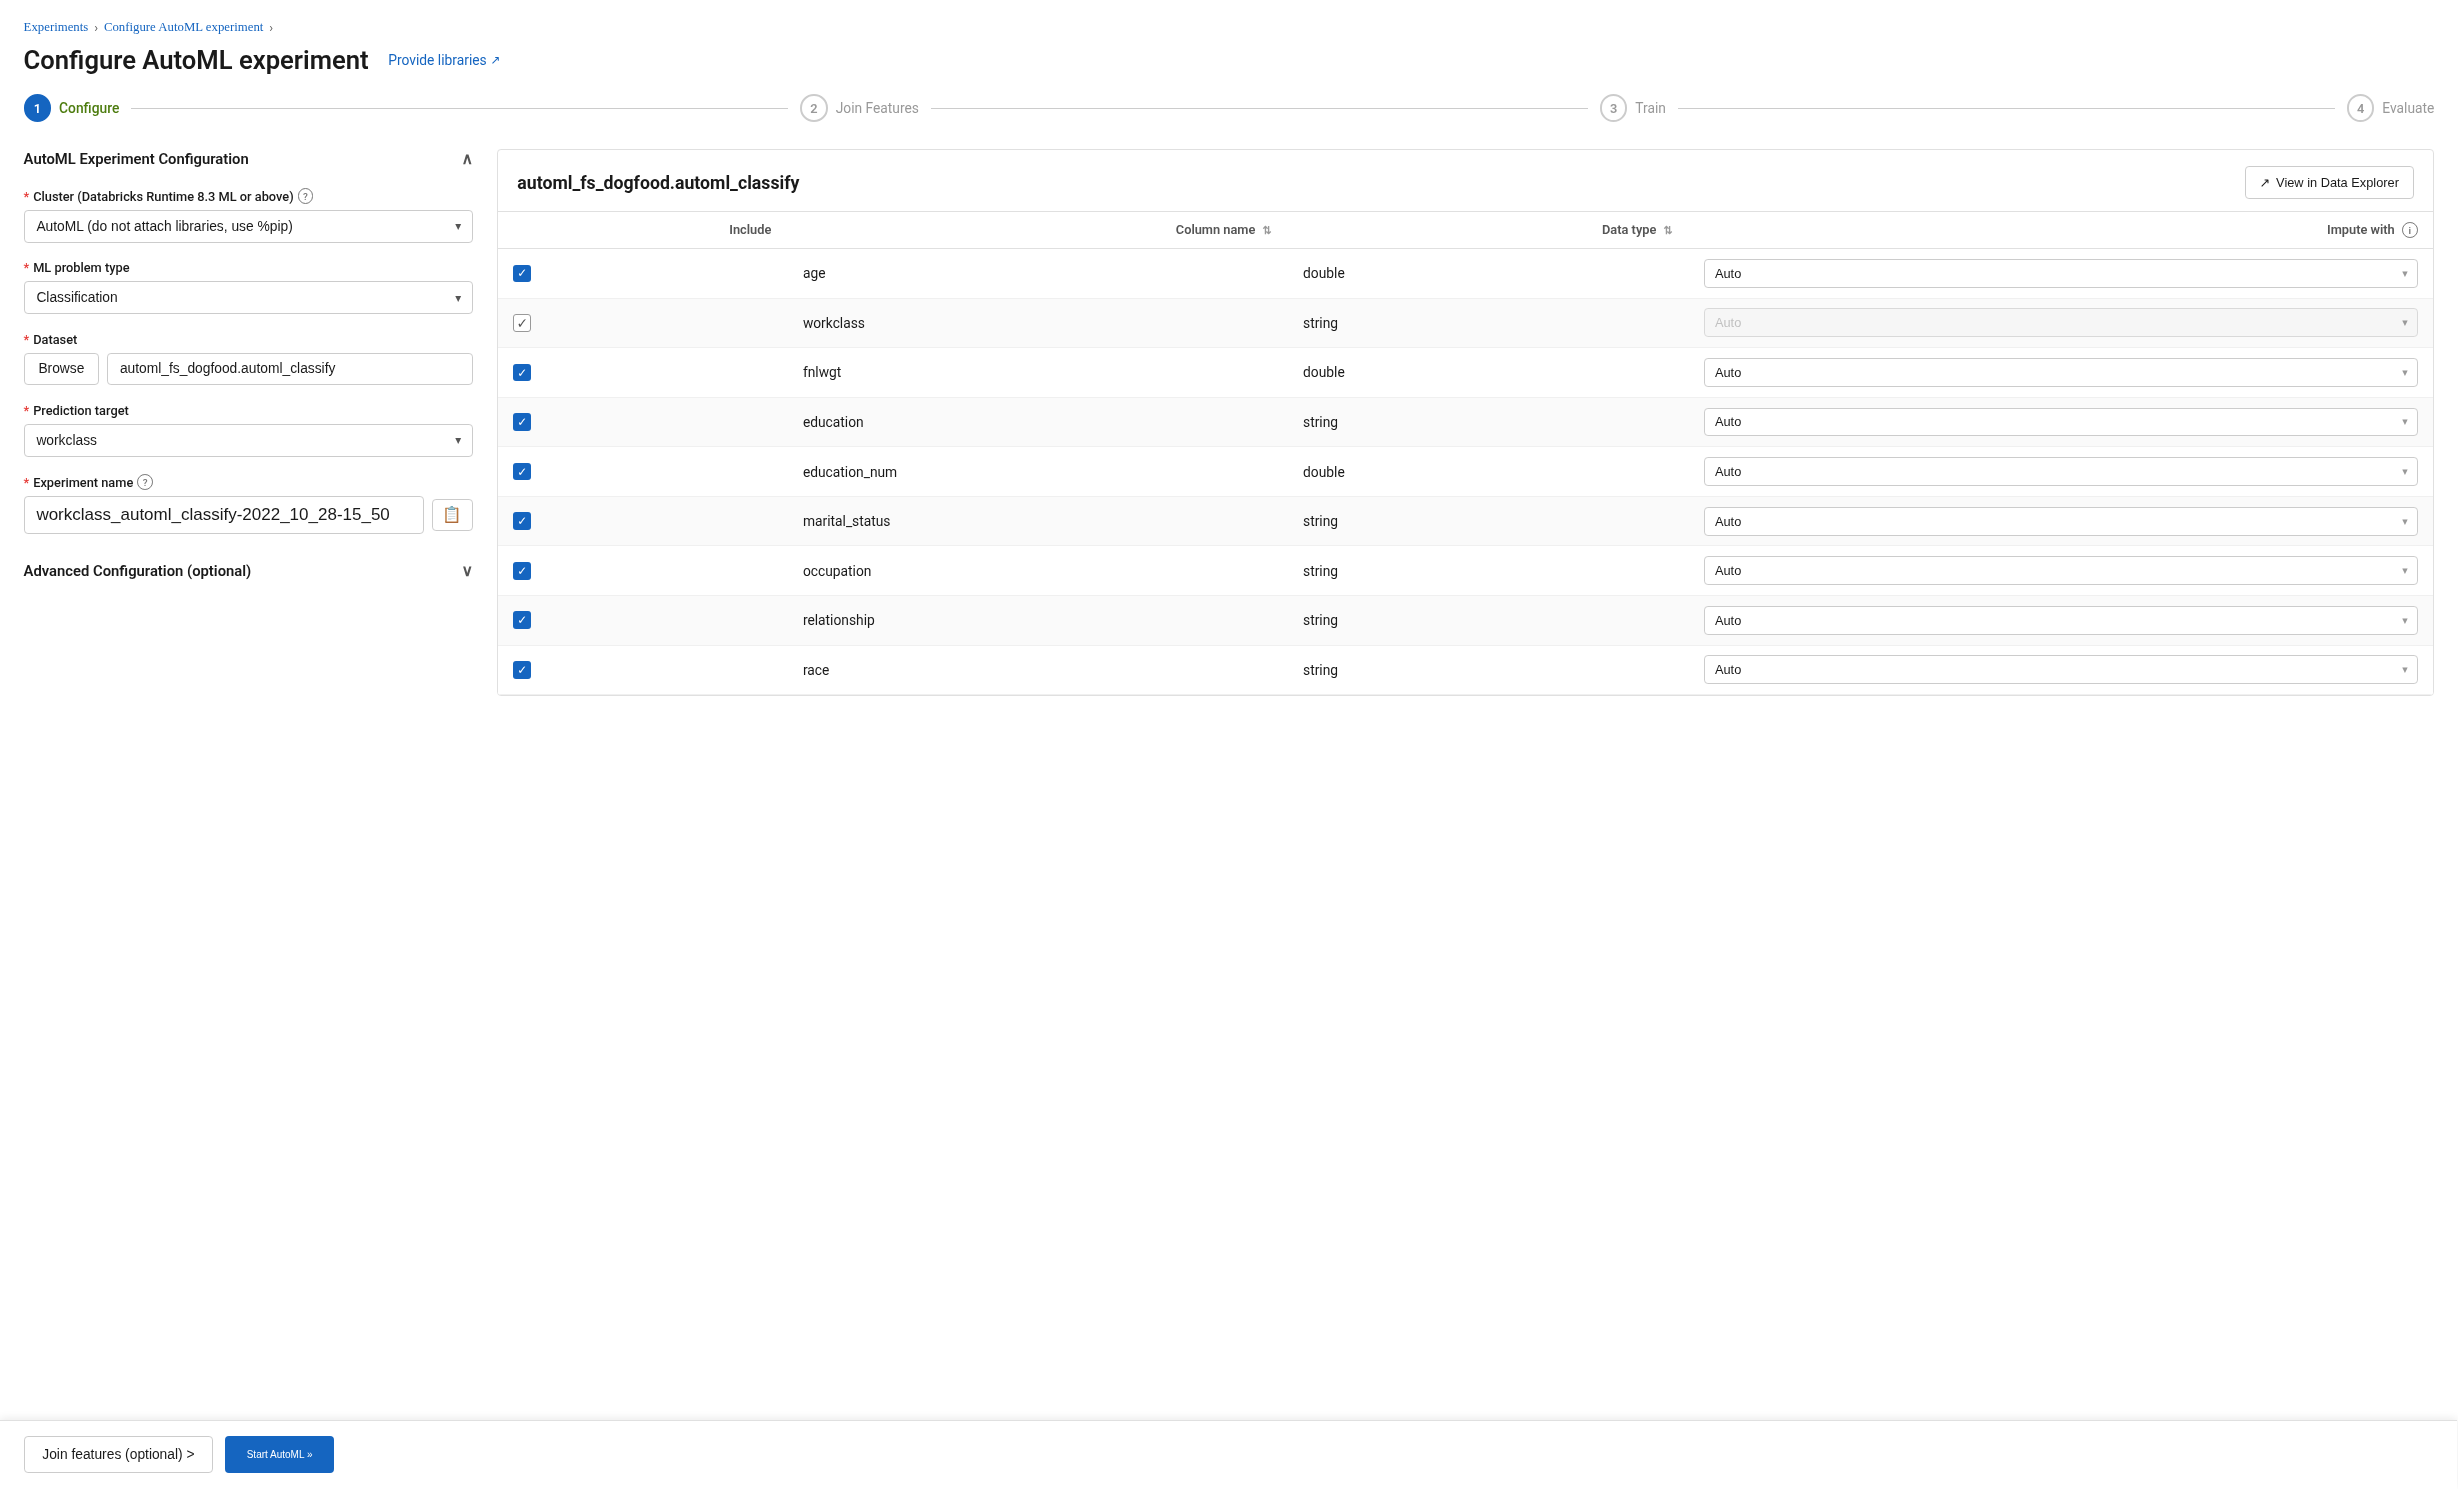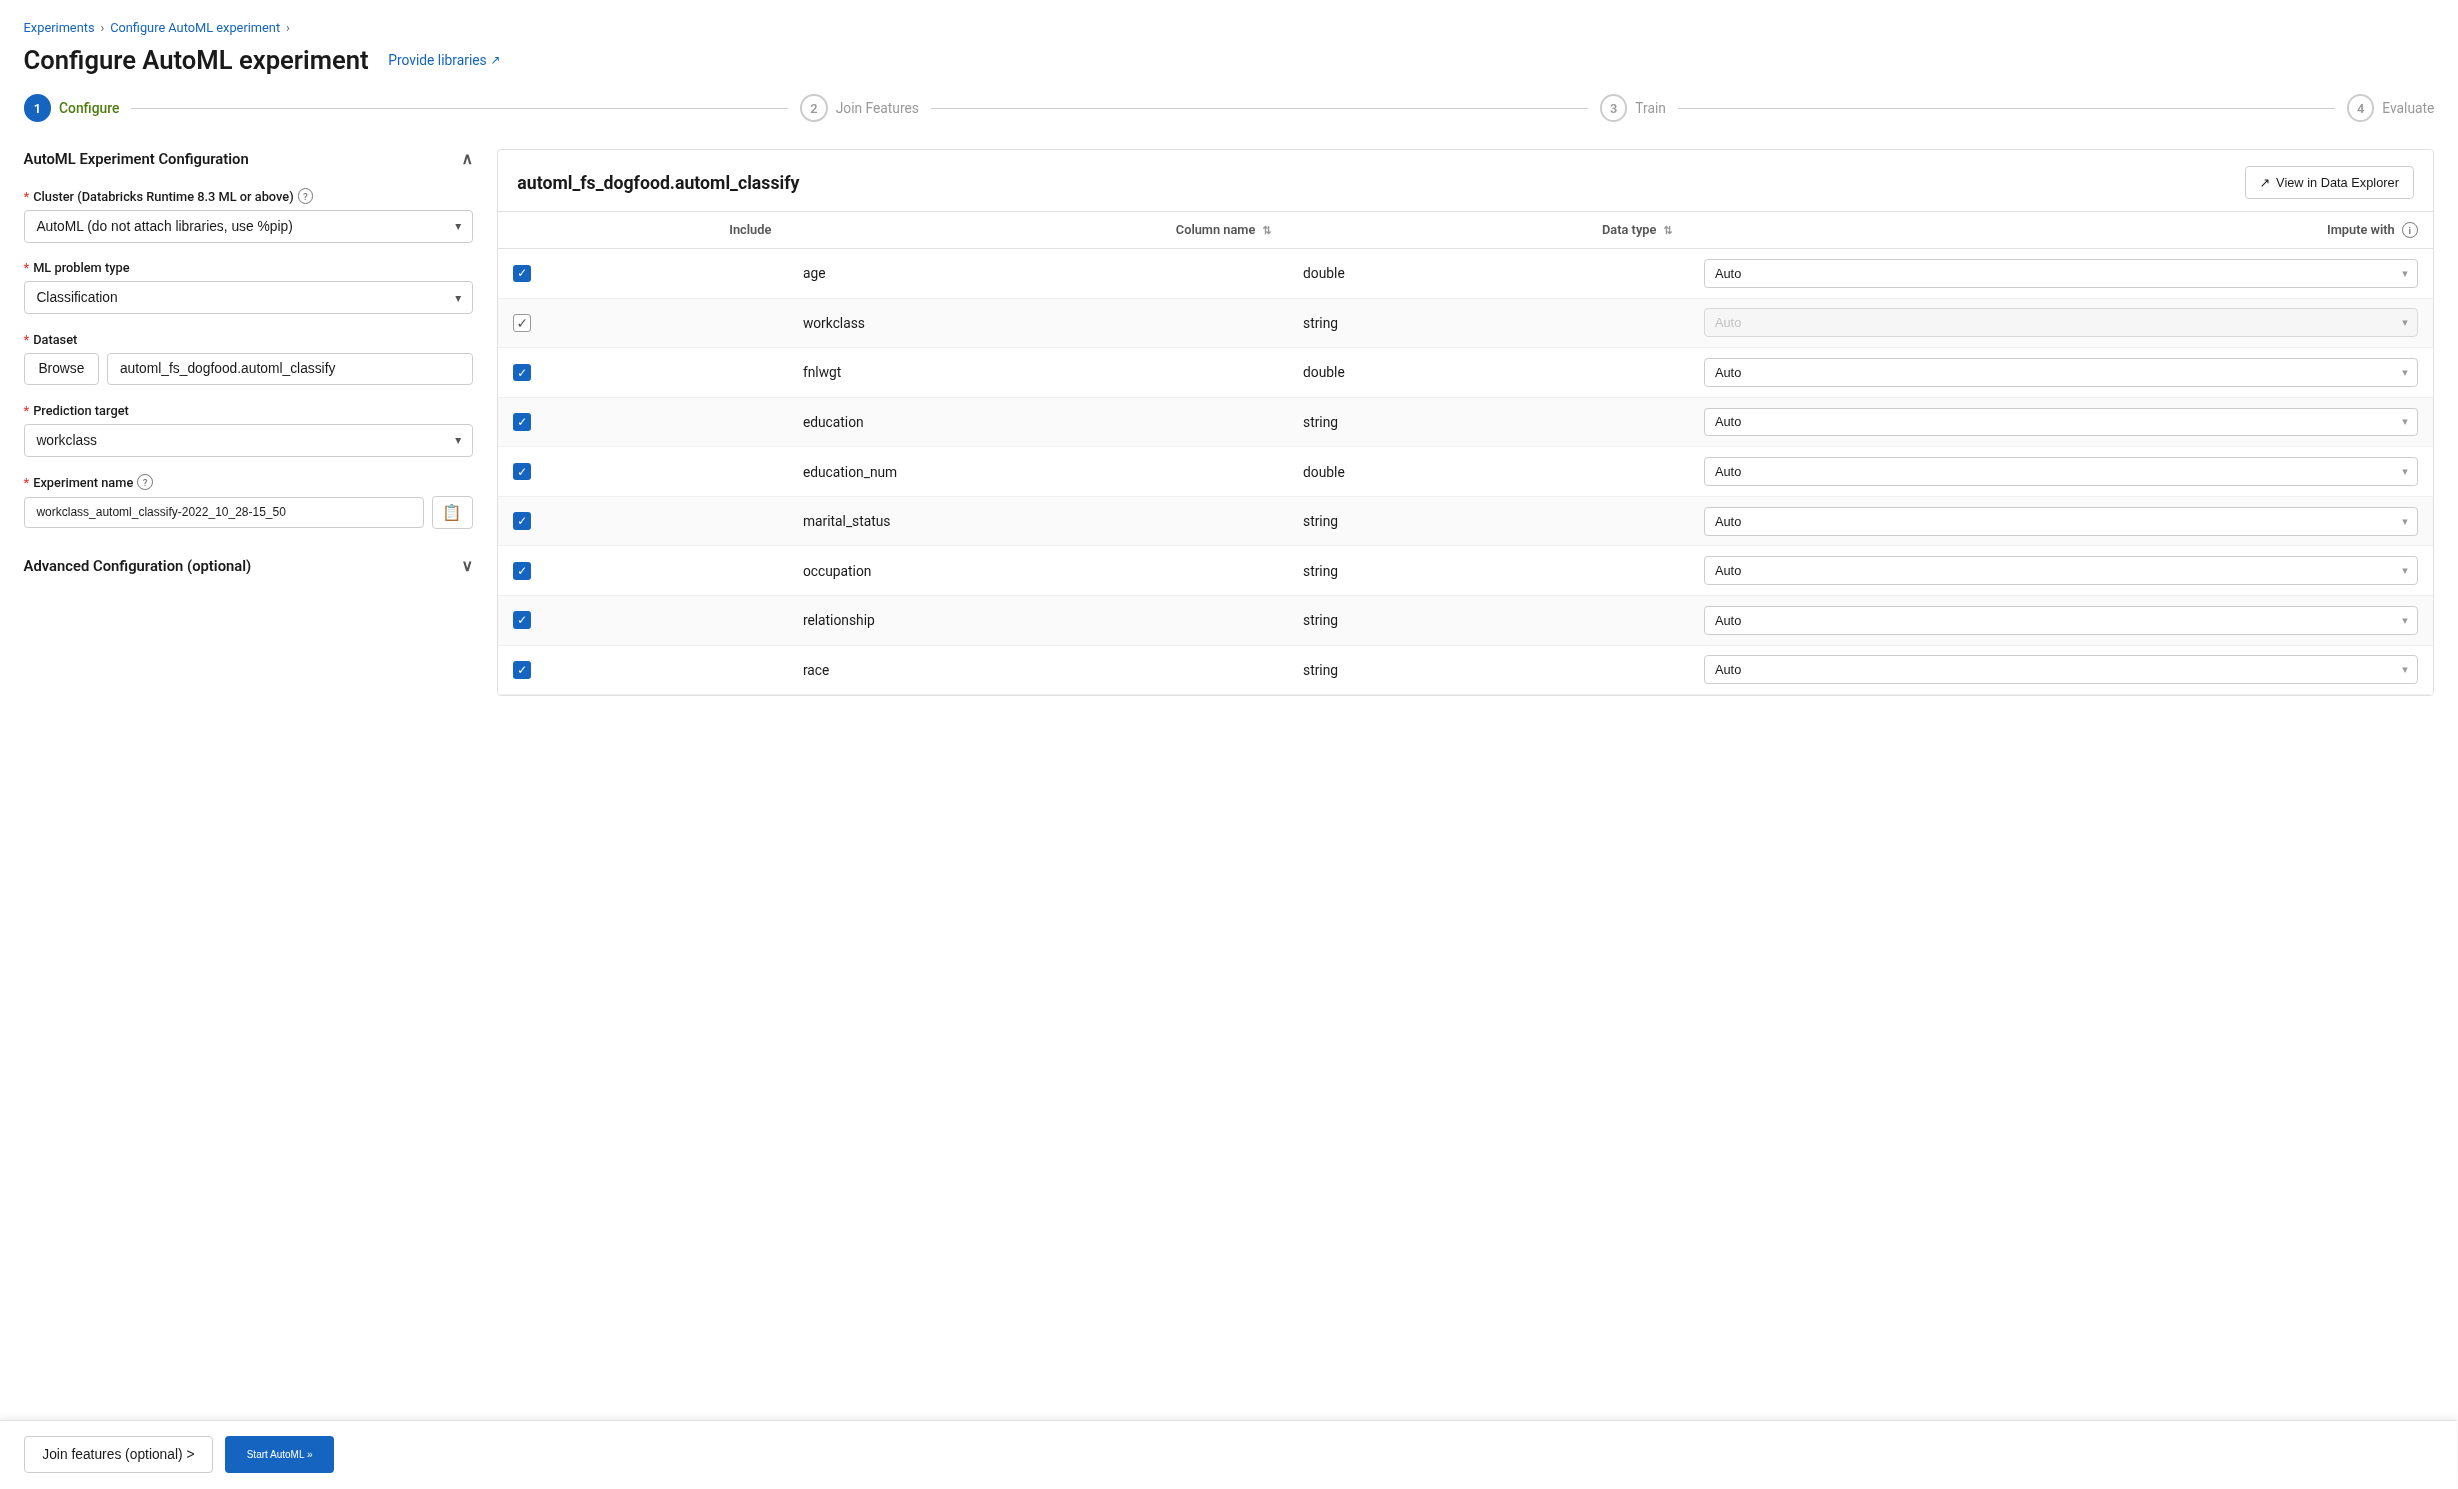--- a/index.html
+++ b/index.html
@@ -14,21 +14,21 @@
     
     .breadcrumb {
       display: flex;
       align-items: center;
       gap: 5.9px;
       font-size: 12.8px;
       color: #1565c0;
       margin-bottom: 9.9px;
     }
     .breadcrumb-sep { color: #666; }
-    .breadcrumb-link { color: #1565c0; cursor: pointer; text-decoration: none; }
+    .breadcrumb-link { color: #1565c0; cursor: pointer; text-decoration: none; font-family: Liberation Serif, serif; }
 
     
     .page-header {
       display: flex;
       align-items: center;
       gap: 19.7px;
       margin-bottom: 19.7px;
     }
     .page-title {
       font-size: 25.6px;
@@ -194,21 +194,21 @@
     .exp-name-row {
       display: flex;
       align-items: center;
       gap: 7.9px;
     }
     .exp-name-input {
       flex: 1;
       padding: 7.9px 11.8px;
       border: 1px solid #ccc;
       border-radius: 3.9px;
-      font-size: 12px;
+      font-size: 17px;
       color: #1a1a1a;
       background: #fff;
     }
     .notebook-icon-btn {
       padding: 5.9px 9.9px;
       border: 1px solid #ccc;
       border-radius: 3.9px;
       background: #fff;
       cursor: pointer;
       font-size: 15.8px;

